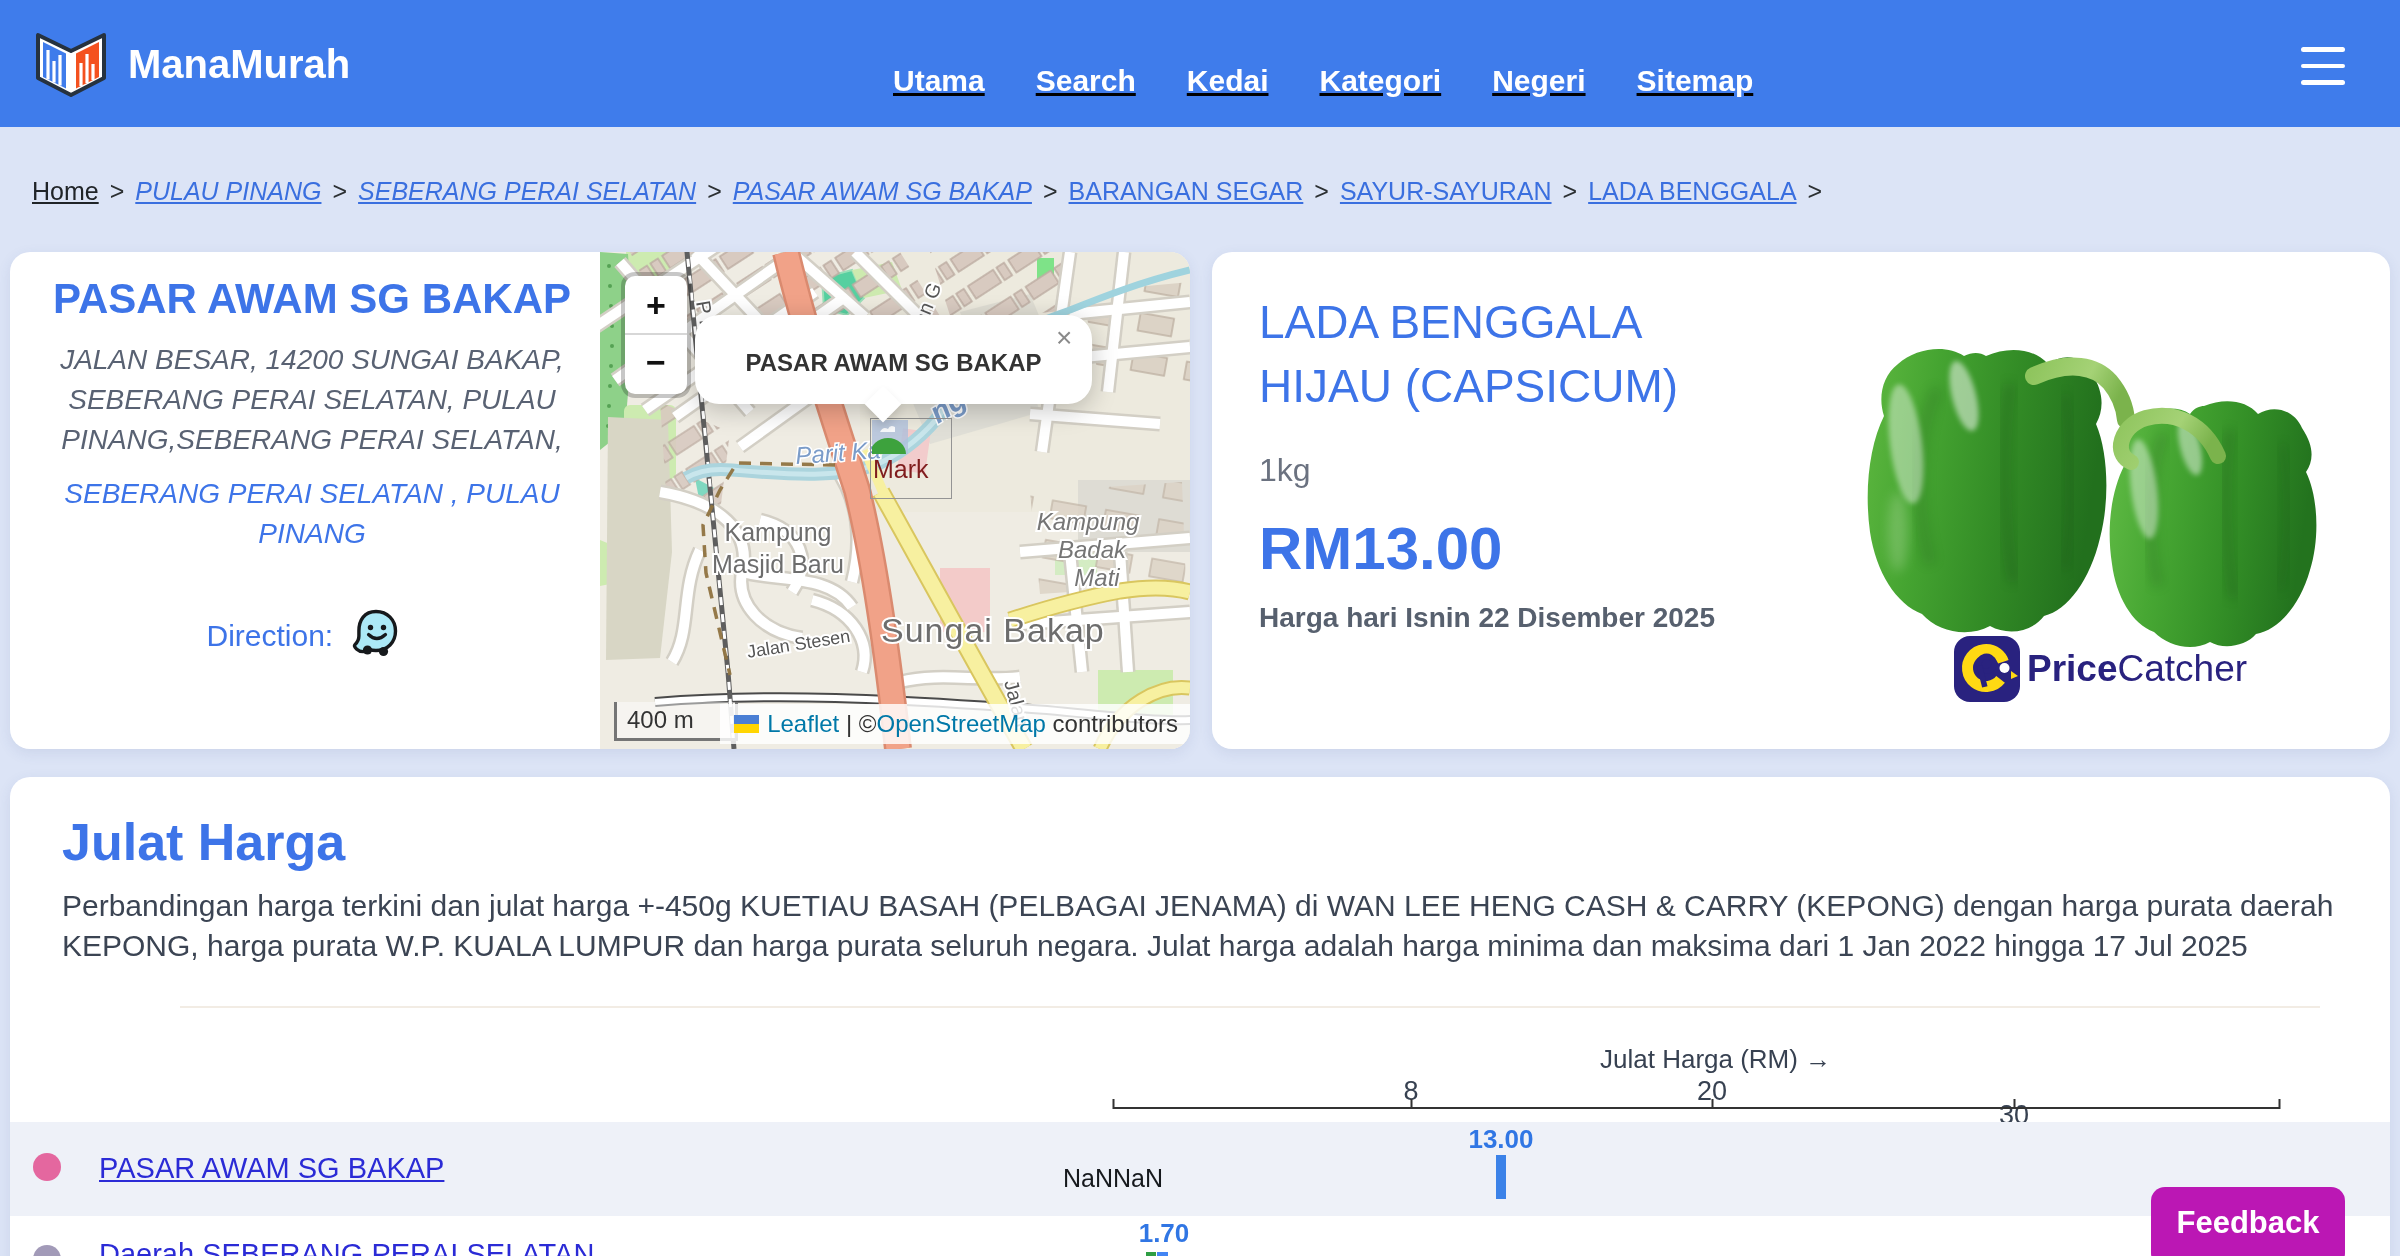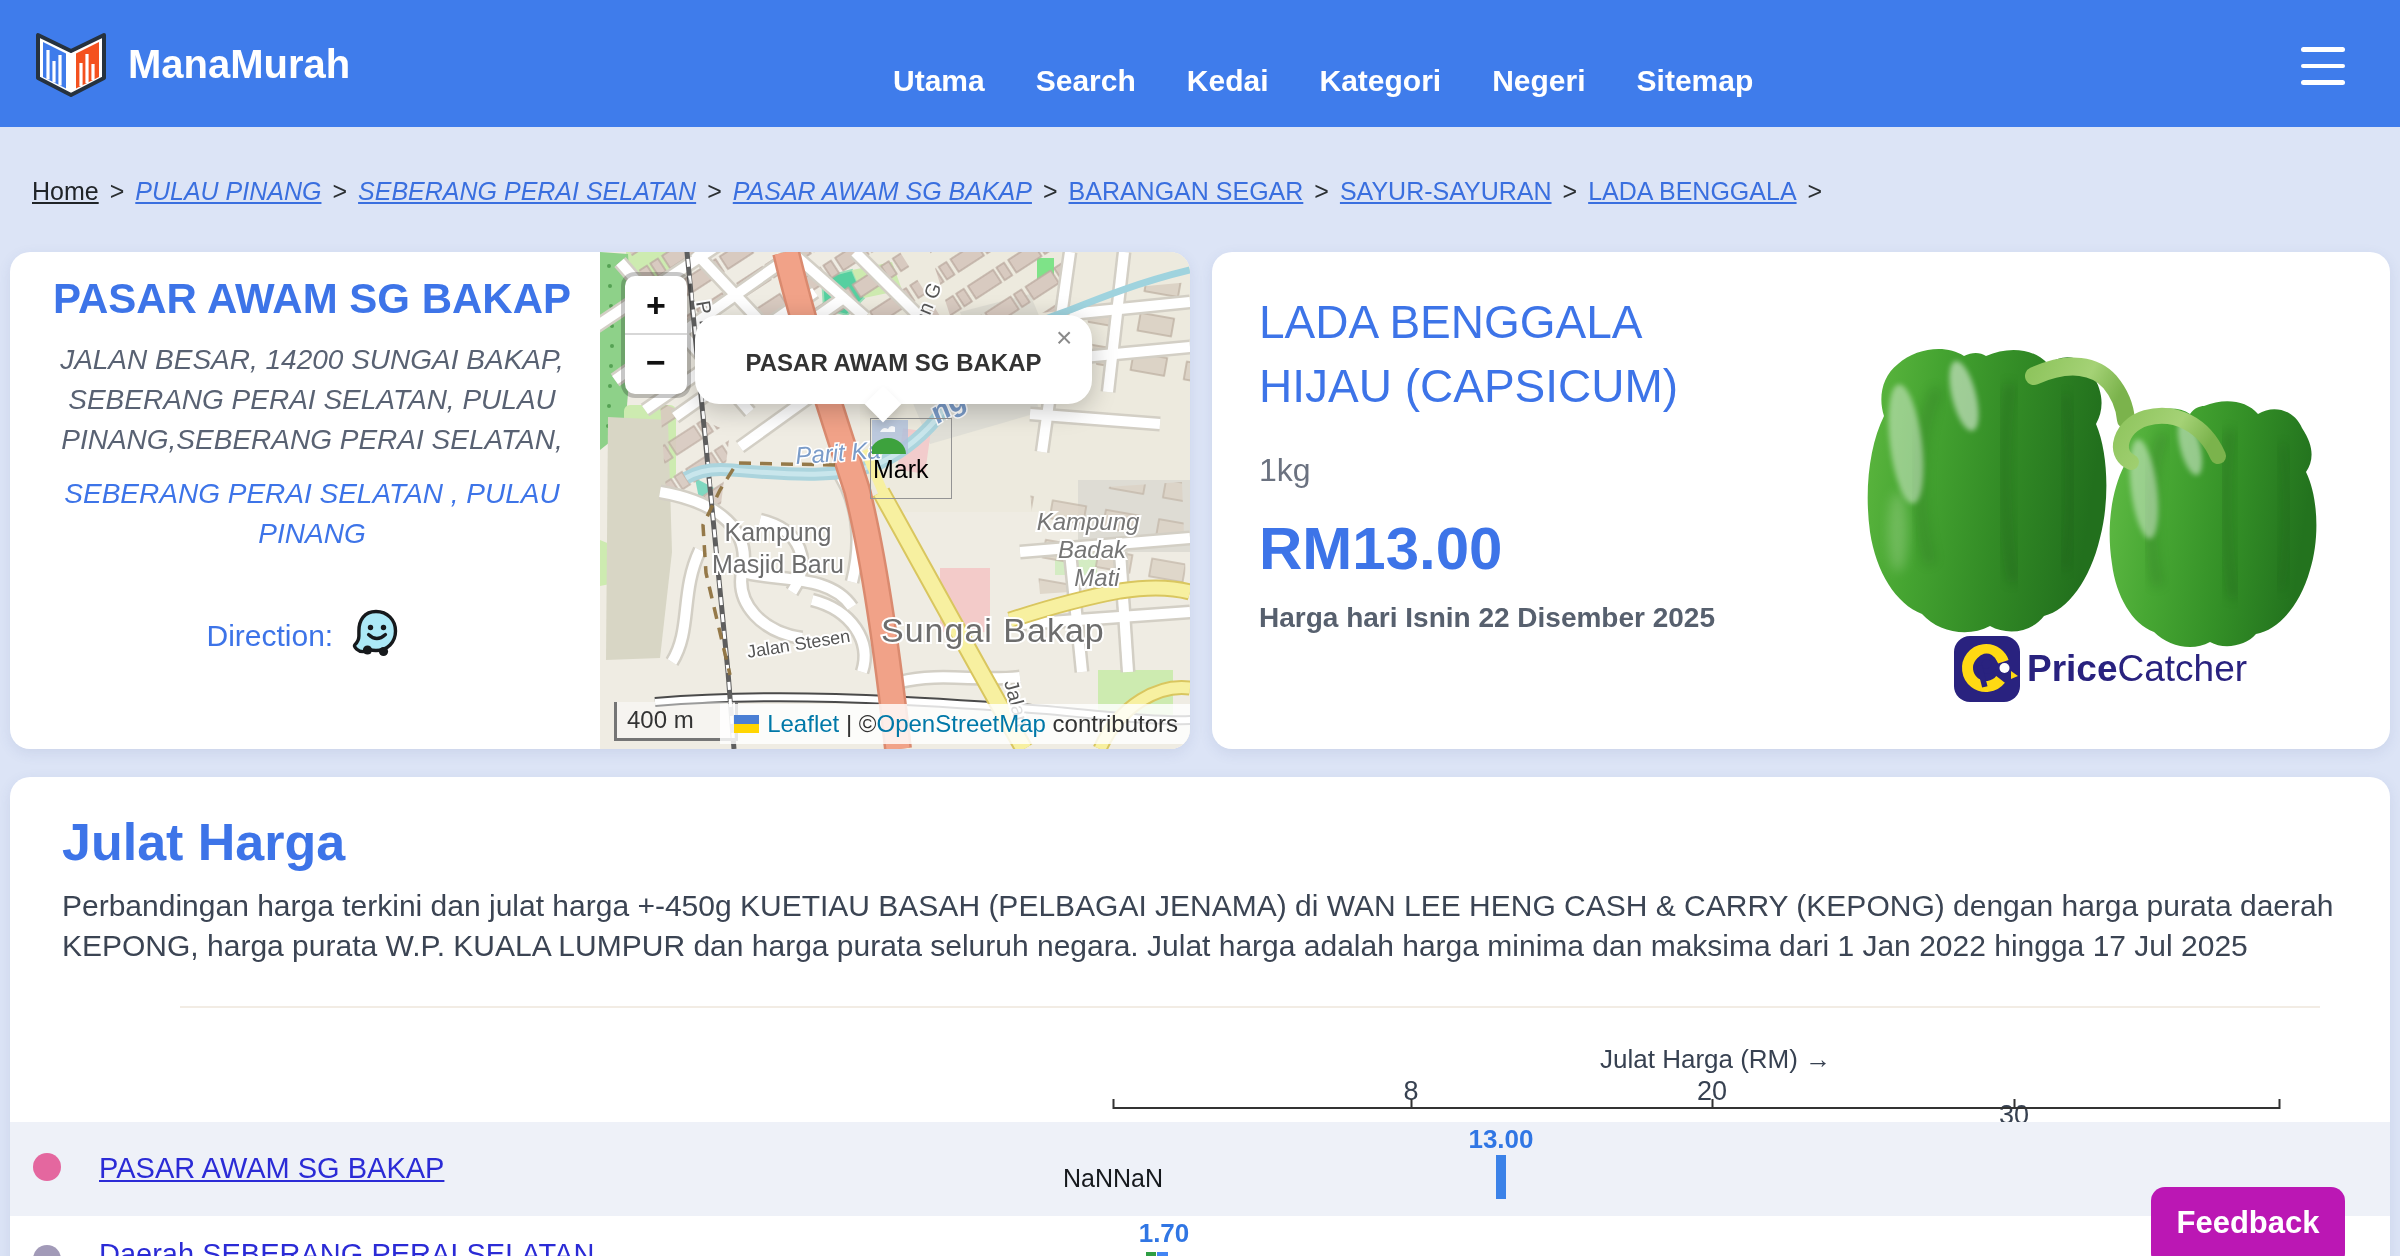--- a/index.html
+++ b/index.html
@@ -3,21 +3,21 @@
 <meta charset="utf-8">
 <style>
 * { margin:0; padding:0; box-sizing:border-box; }
 html,body { width:2400px; height:1256px; overflow:hidden; }
 body { font-family:"Liberation Sans", sans-serif; background:#dce4f6; position:relative; }
 
 
 .nav { position:absolute; left:0; top:0; width:2400px; height:127px; background:#3f7ceb; }
 .logo { position:absolute; left:33px; top:20px; }
 .brand { position:absolute; left:128px; top:42px; font-size:40px; font-weight:bold; color:#fff; letter-spacing:0px; }
-.navlinks { position:absolute; left:893px; top:0; height:162px; display:flex; align-items:center; gap:51px; }
+.navlinks { position:absolute; left:893px; top:0; height:162px; display:flex; align-items:center; gap:51px;text-decoration:underline; }
 .navlinks a { color:#fff; font-size:30px; font-weight:600; text-decoration:none; white-space:nowrap; }
 .burger { position:absolute; right:55px; top:47px; width:44px; }
 .burger div { height:4.5px; background:#fff; border-radius:3px; margin-bottom:12px; }
 
 
 .crumbs { position:absolute; left:32px; top:177px; font-size:25px; color:#2c3033; white-space:nowrap; }
 .crumbs a { color:#3a6fdf; }
 .crumbs a.home { color:#202428; }
 .crumbs .it { font-style:italic; }
 .crumbs .sep { margin:0 11px; color:#2c3033; text-decoration:none; }
@@ -256,21 +256,21 @@
 </g>
 </svg>
 
 <div style="position:absolute; left:270px; top:166px; width:82px; height:81px; border:1px solid #949494;">
   <div style="position:absolute; left:1px; top:1px; width:36px; height:34px; background:rgba(175,192,220,0.8);">
     <svg width="36" height="34">
           <path d="M8,12 Q11,6 16,9 Q18,4 23,7 L23,12 Z" fill="#fff" opacity="0.9"></path>
           <path d="M-2,34 A18 16 0 0 1 34,34 Z" fill="#3da23d"></path>
         </svg>
   </div>
-  <div style="position:absolute; left:2px; top:36px; font-size:25px; color:#000000;">Mark</div>
+  <div style="position:absolute; left:2px; top:36px; font-size:25px; color:#7f1d1d;">Mark</div>
 </div>
 
 <div style="position:absolute; left:95px; top:63px; width:397px; height:89px; background:#fff; border-radius:24px; box-shadow:0 6px 26px rgba(0,0,0,0.22);"></div>
 <div style="position:absolute; left:270px; top:139px; width:26px; height:26px; background:#fff; transform:rotate(45deg); box-shadow:4px 4px 10px rgba(0,0,0,0.12);"></div>
 <div style="position:absolute; left:95px; top:63px; width:397px; height:89px; text-align:center; line-height:96px; font-size:24px; font-weight:bold; color:#333;">PASAR AWAM SG BAKAP</div>
 <div style="position:absolute; left:456px; top:72px; width:30px; height:30px; font-size:28px; color:#8a8a8a; line-height:28px;">×</div>
 
 <div style="position:absolute; left:25px; top:24px; width:62px; height:118px; background:#fff; border-radius:10px; box-shadow:0 0 0 4px rgba(0,0,0,0.22);">
   <div style="height:59px; border-bottom:2px solid #d7d7d7; text-align:center; font-size:34px; font-weight:bold; color:#111; line-height:58px;">+</div>
   <div style="height:57px; text-align:center; font-size:34px; font-weight:bold; color:#111; line-height:54px;">−</div>

